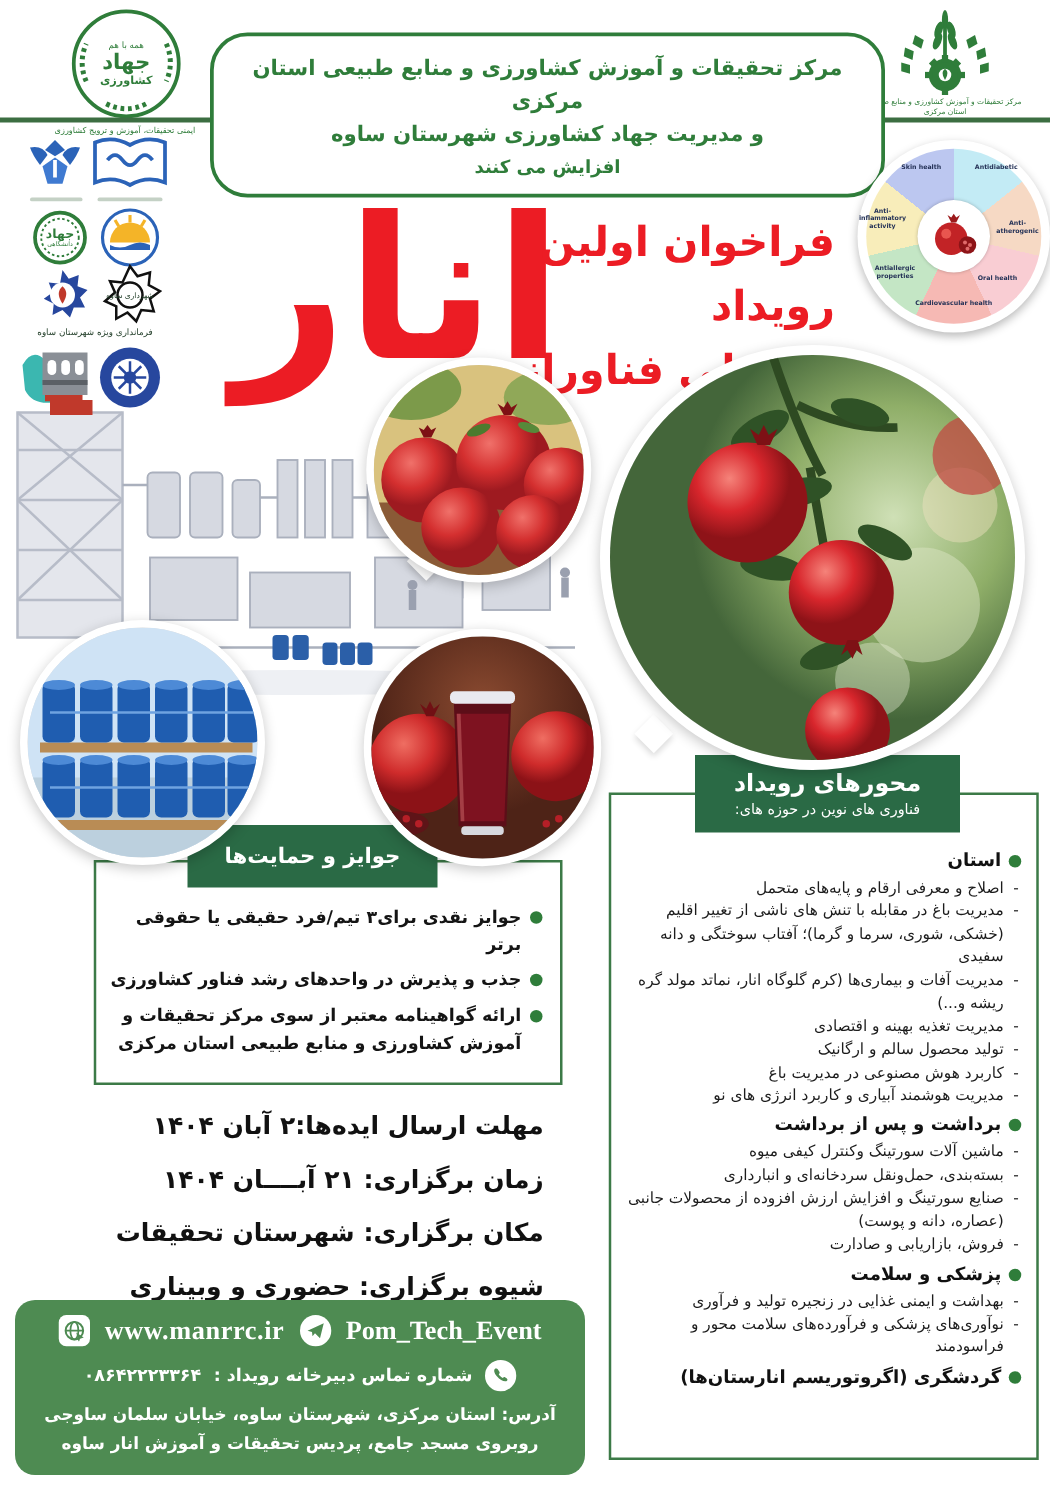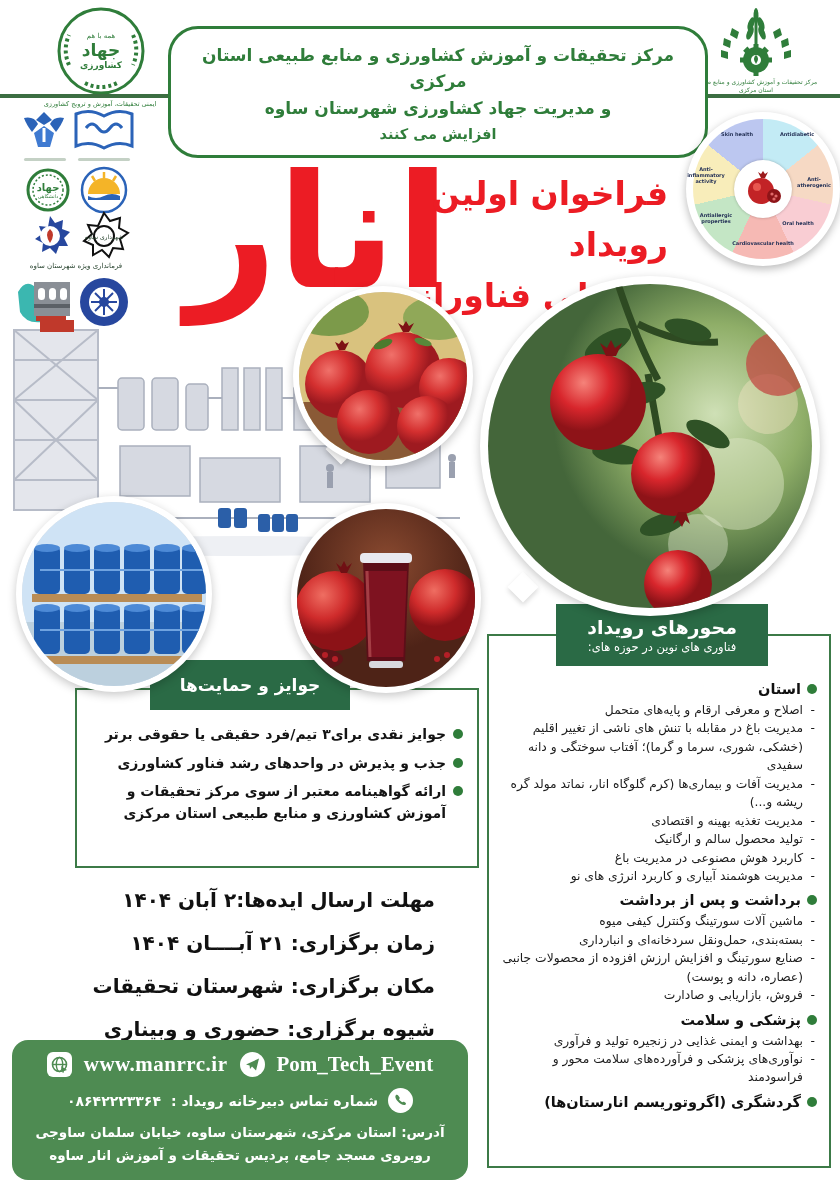--- a/index.html
+++ b/index.html
@@ -52,21 +52,21 @@
                display:flex;flex-direction:column;align-items:center;justify-content:center;direction:rtl;}
   #topics-head .th1{font-size:19px;font-weight:bold;}
   #topics-head .th2{font-size:11.5px;margin-top:2px;}
   #topics-content{position:absolute;inset:0;padding:38px 12px 6px 8px;direction:rtl;box-sizing:border-box;}
   .sec-head{display:flex;align-items:center;gap:6px;font-size:14.5px;font-weight:bold;color:#111;margin:7px 0 4px 0;}
   .sec-dot{width:10px;height:10px;border-radius:50%;background:#2f7d3a;flex:0 0 auto;}
   .ti{font-size:12.3px;line-height:1.5;color:#1c1c1c;padding-right:14px;position:relative;}
   .ti::before{content:"-";position:absolute;right:2px;}
 
   
-  #prizes-box{left:75px;top:688px;width:404px;height:180px;border:2.5px solid #3c7a47;background:#fff;z-index:2;box-sizing:border-box;}
+  #prizes-box{left:75px;top:688px;width:375px;height:180px;border:2.5px solid #3c7a47;background:#fff;z-index:2;box-sizing:border-box;}
   #prizes-head{left:150px;top:660px;width:200px;height:50px;background:#2a6a45;color:#fff;z-index:3;
                display:flex;align-items:center;justify-content:center;font-size:17px;font-weight:bold;direction:rtl;}
   #prizes-content{position:absolute;inset:0;padding:34px 14px 6px 10px;direction:rtl;box-sizing:border-box;}
   .pi{display:flex;gap:7px;font-size:14px;font-weight:bold;color:#141414;line-height:1.55;margin-bottom:7px;}
   .pi .sec-dot{margin-top:5px;}
 
   
   #event-info{left:55px;top:888px;width:380px;direction:rtl;text-align:right;z-index:2;}
   #event-info div{font-size:20px;font-weight:bold;color:#111;margin-bottom:19px;}
 

